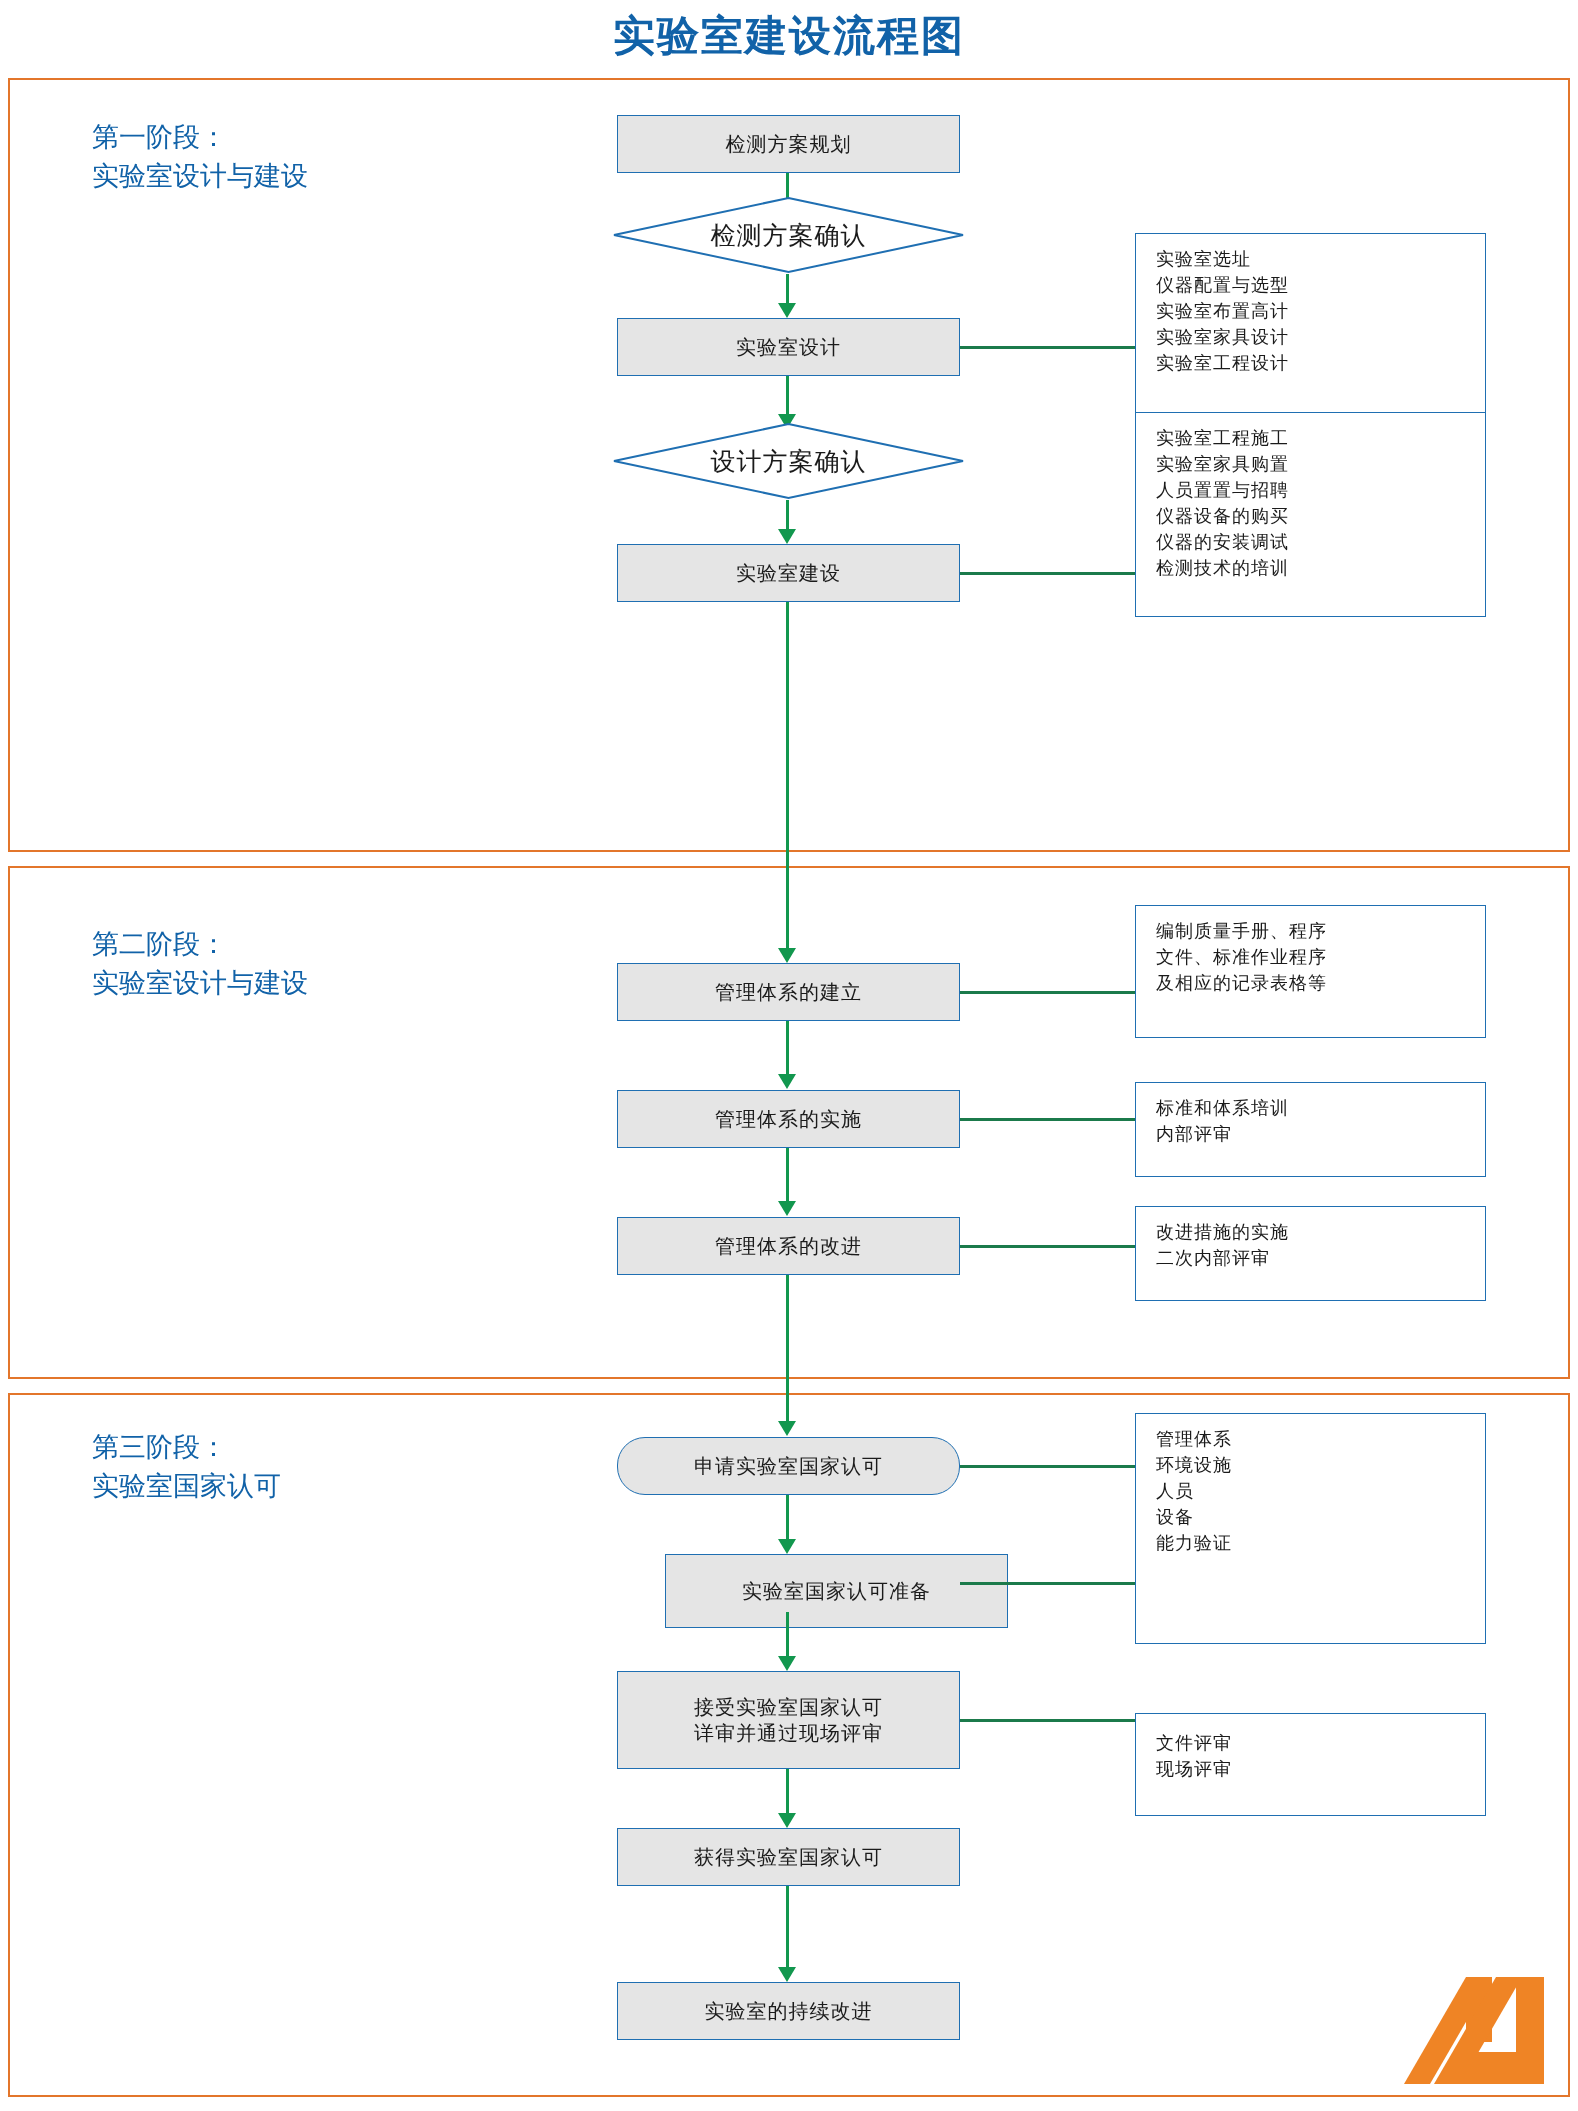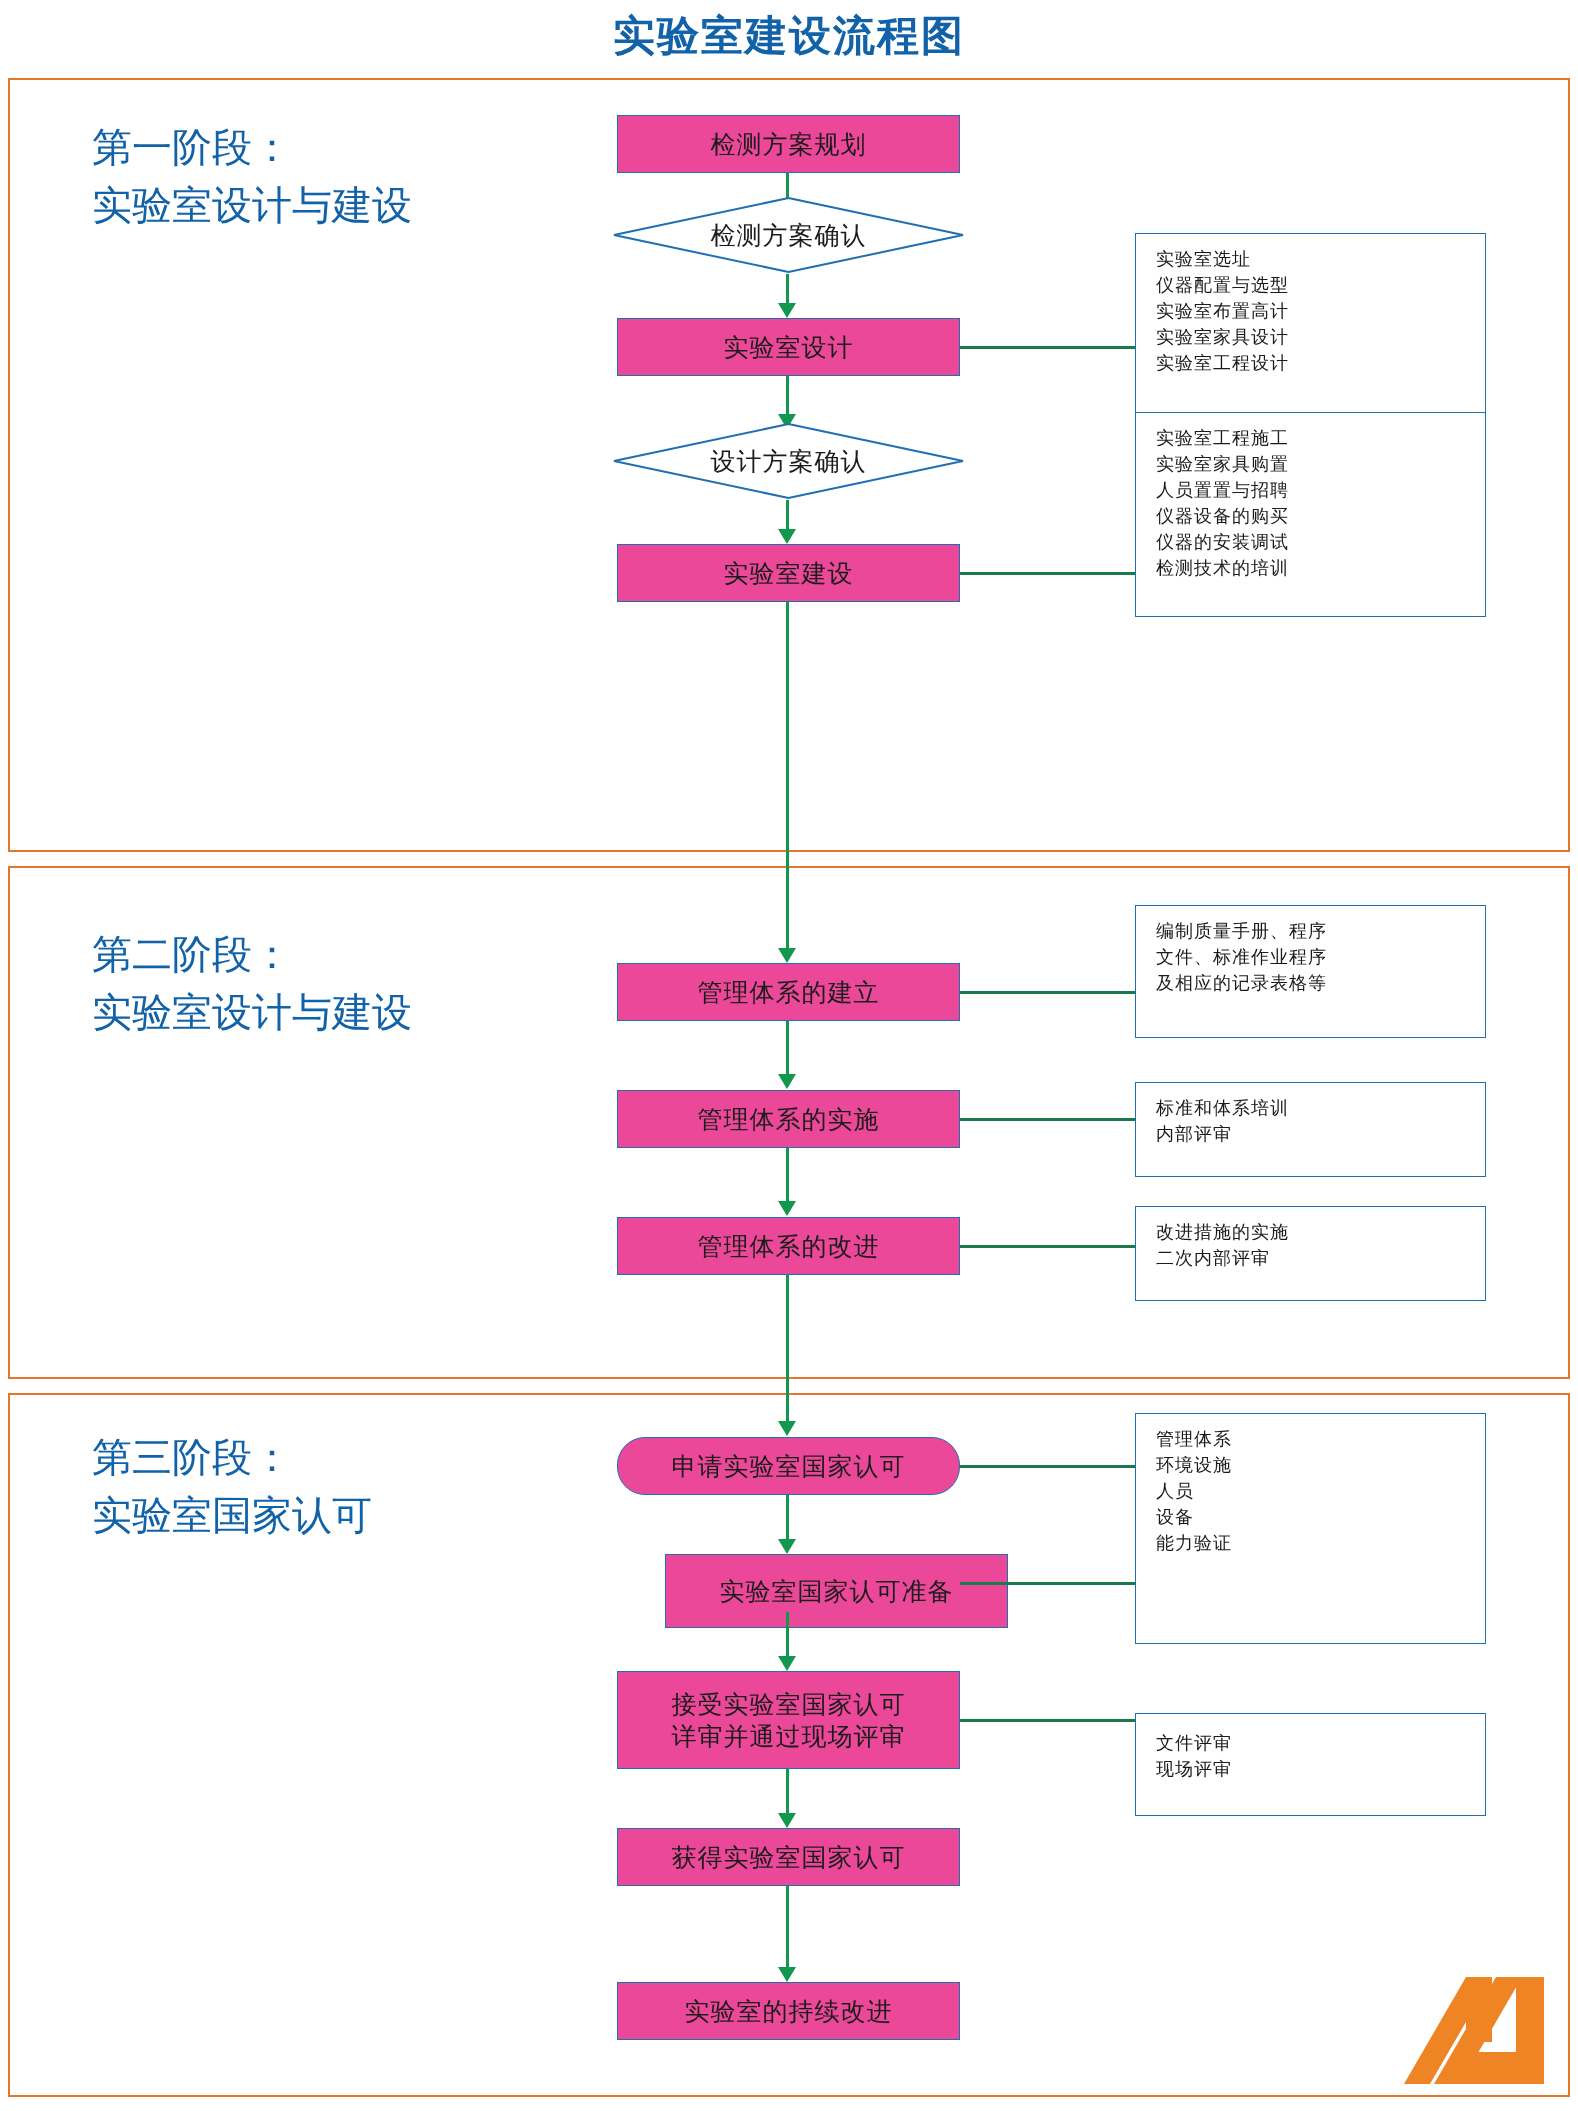--- a/index.html
+++ b/index.html
@@ -19,34 +19,34 @@
   
   .stage-frame{
     position:absolute;border:2px solid #E3762B;box-sizing:border-box;
   }
   #stage1-frame{left:8px;  top:78px;  width:1562px;height:774px;}
   #stage2-frame{left:8px;  top:866px; width:1562px;height:513px;}
   #stage3-frame{left:8px;  top:1393px;width:1562px;height:704px;}
 
   
   .stage-caption{
-    position:absolute;color:#1162a8;font-size:40px;line-height:1.45;
+    position:absolute;color:#1162a8;font-size:27px;line-height:1.45;
     white-space:nowrap;font-weight:500;
   }
   #stage1-caption{left:92px; top:118px;}
   #stage2-caption{left:92px; top:925px;}
   #stage3-caption{left:92px; top:1428px;}
   .stage-caption .l2{display:block;}
 
   
   .node{
     position:absolute;box-sizing:border-box;
-    border:1.6px solid #1F6FB2;background:#ec4899;
+    border:1.6px solid #1F6FB2;background:#e5e5e5;
     display:flex;align-items:center;justify-content:center;
-    color:#1b1b1b;font-size:25px;line-height:1.3;text-align:center;
+    color:#1b1b1b;font-size:20px;line-height:1.3;text-align:center;
     letter-spacing:1px;
   }
   .node .two-line{display:block;}
 
   
   .diamond-wrap{position:absolute;}
   .diamond-wrap svg{display:block;}
   .diamond-label{
     position:absolute;left:0;top:0;width:100%;height:100%;
     display:flex;align-items:center;justify-content:center;

